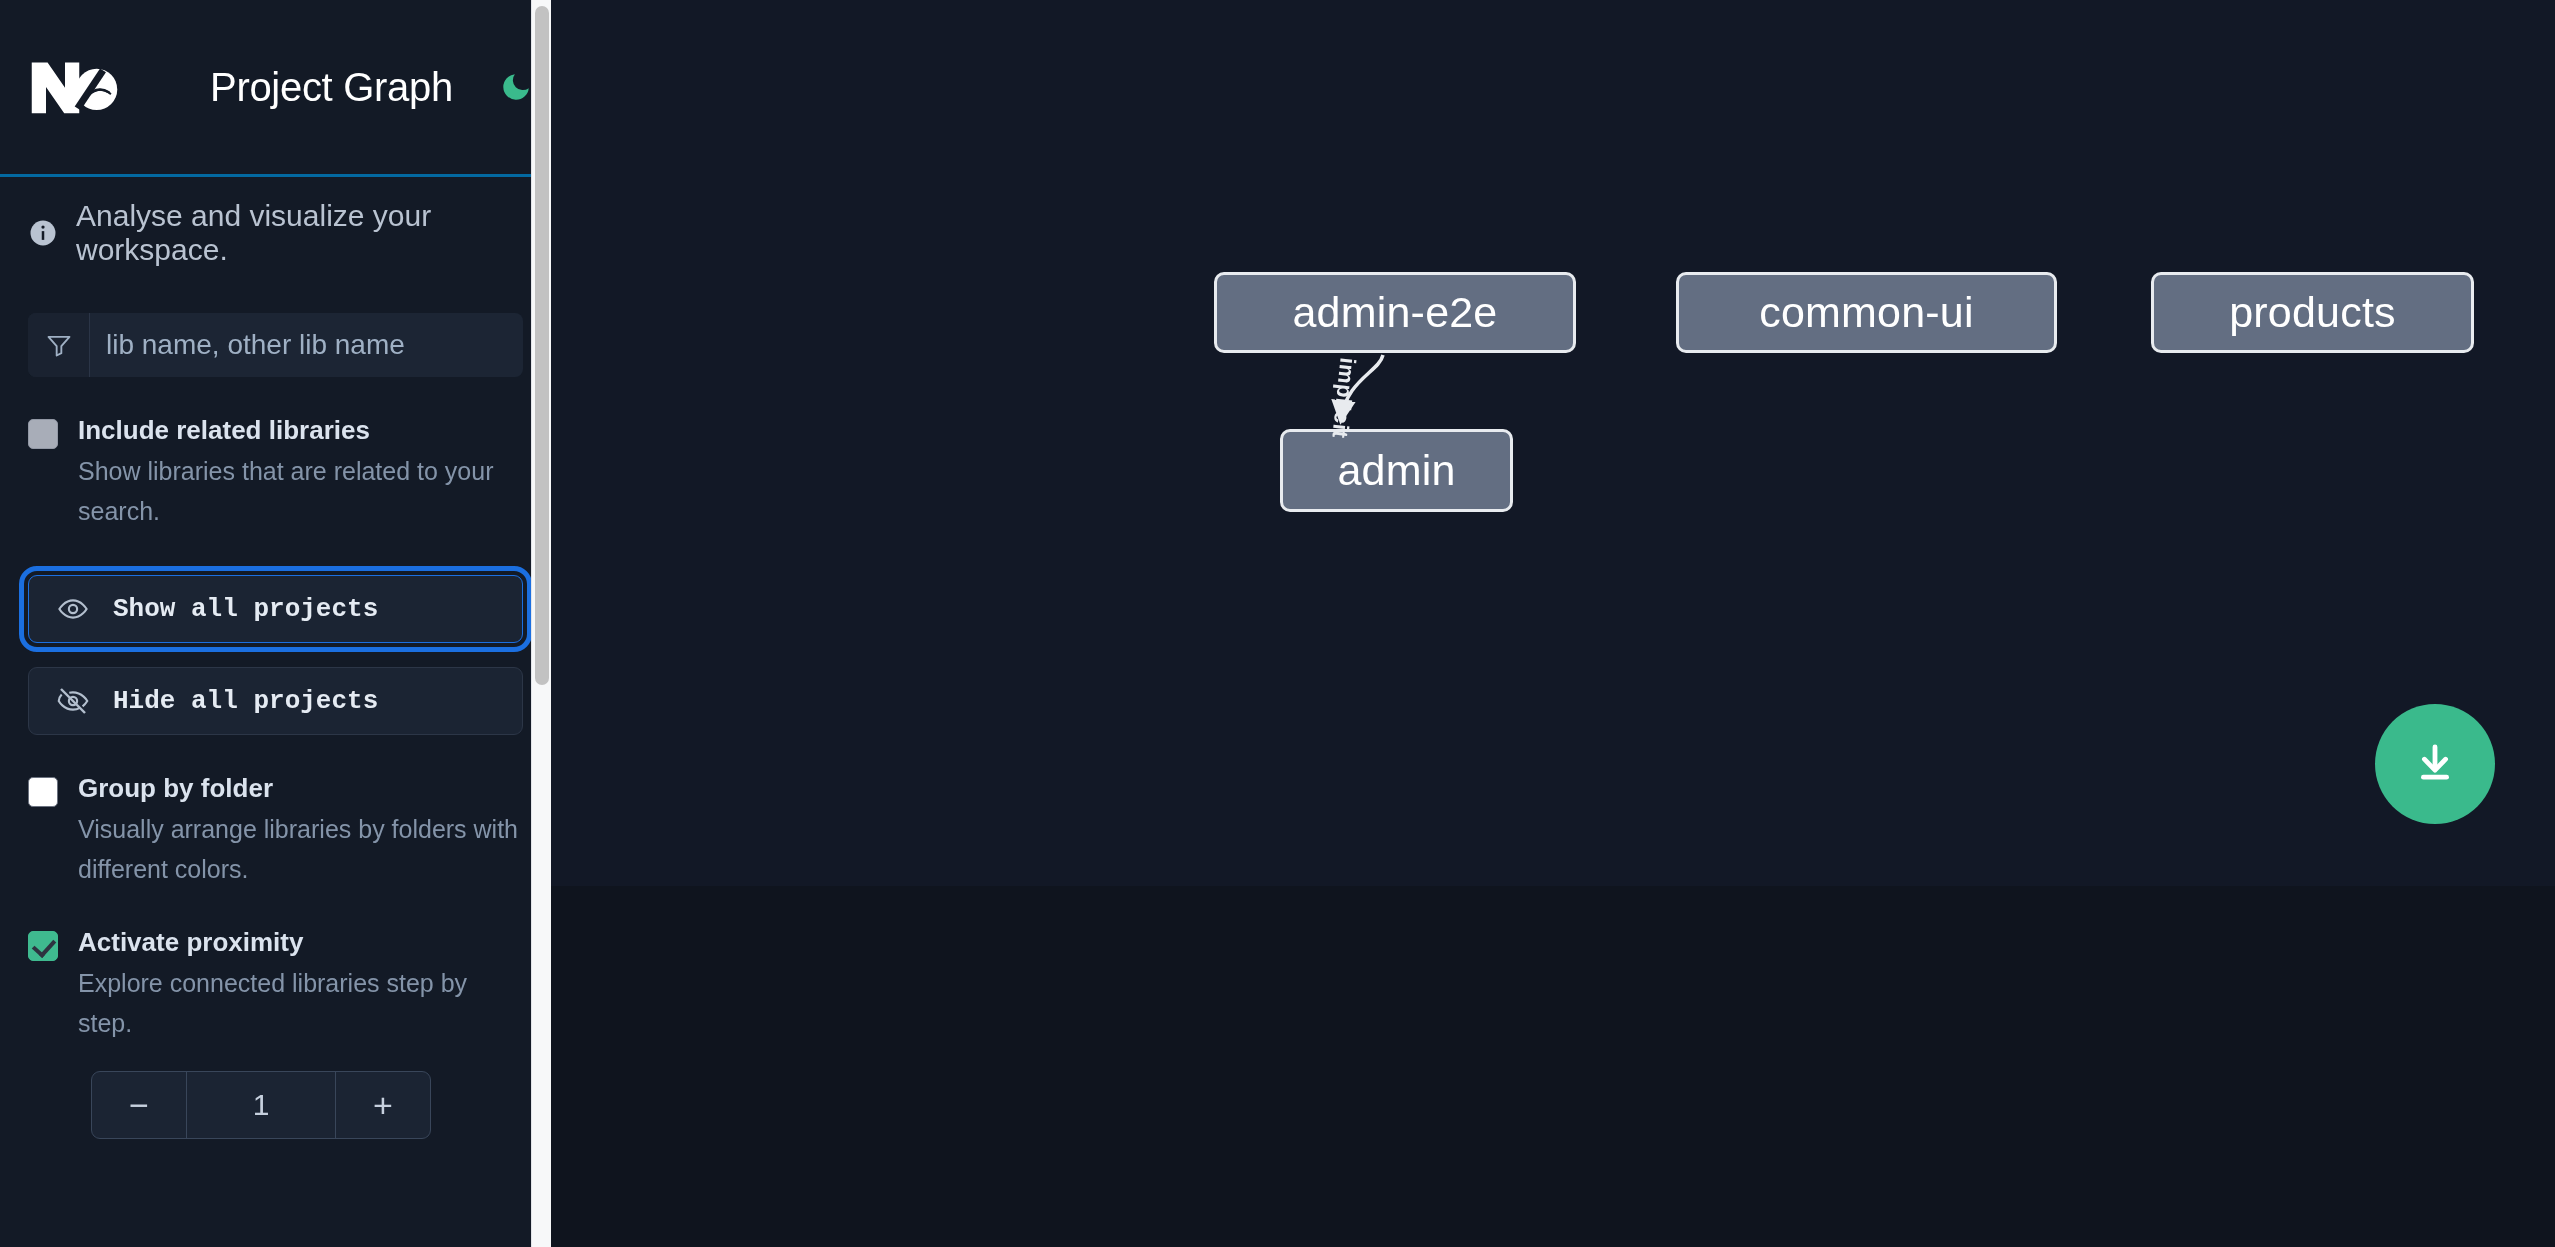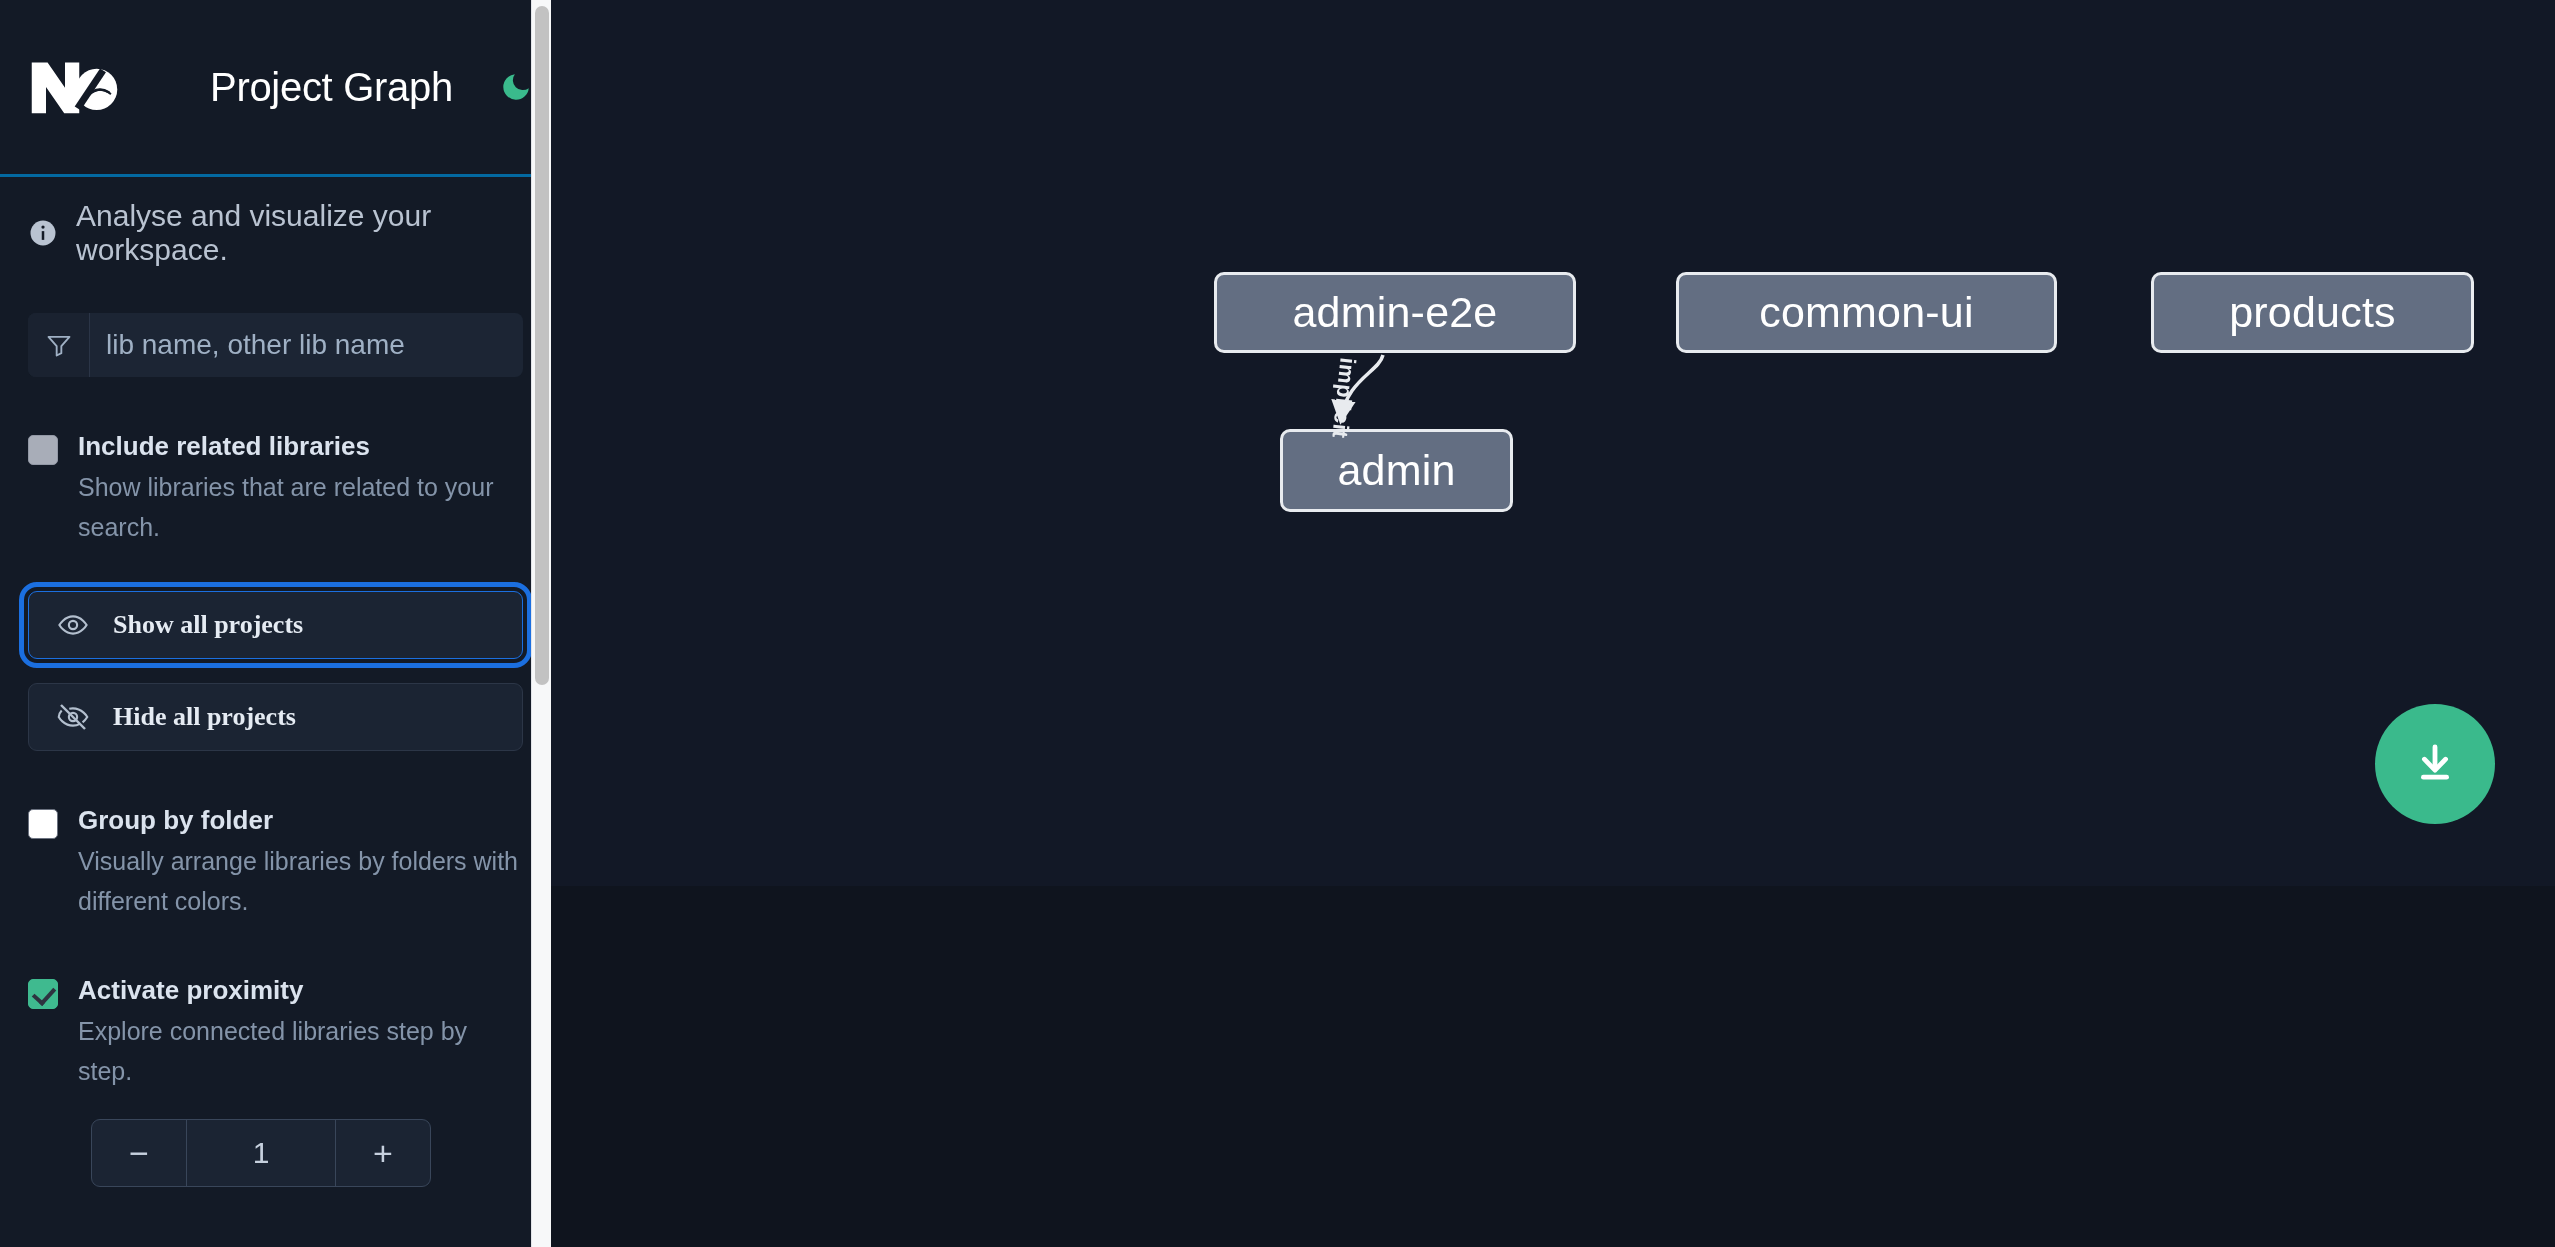--- a/index.html
+++ b/index.html
@@ -75,21 +75,21 @@
     background: transparent;
     border: 0; outline: none;
     color: #c9d3e0;
     font-size: 28px;
     font-family: "Liberation Sans", sans-serif;
     padding: 0 16px;
   }
   .search-input::placeholder { color: #9fb0c4; }
 
   
-  .check-group { display: flex; margin-top: 52px; }
+  .check-group { display: flex; margin-top: 36px; }
   .cb {
     width: 30px; height: 30px; flex: 0 0 30px;
     border-radius: 5px;
     margin-top: 6px;
     cursor: pointer;
     position: relative;
   }
   .cb.gray { background: #a8adb8; border: 1px solid #9298a5; }
   .cb.white { background: #ffffff; border: 1px solid #6b7280; }
   .cb.green { background: #3fba8f; border: 1px solid #3fba8f; }
@@ -124,21 +124,21 @@
     display: flex; align-items: center;
     gap: 24px;
     padding-left: 28px;
     border-radius: 9px;
     background: #1b2433;
     border: 1px solid #2c3647;
     color: #e5ebf3;
     font-size: 26px;
     font-weight: 700;
     cursor: pointer;
-    font-family: Liberation Serif, serif;
+    font-family: Liberation Mono, monospace;
   }
   .btn.focused {
     outline: 5px solid #1b6fe0;
     outline-offset: 4px;
     border-color: #1b6fe0;
   }
   .btn-wrap-show { margin-top: 44px; }
   .btn-wrap-hide { margin-top: 24px; }
 
   .stepper {

